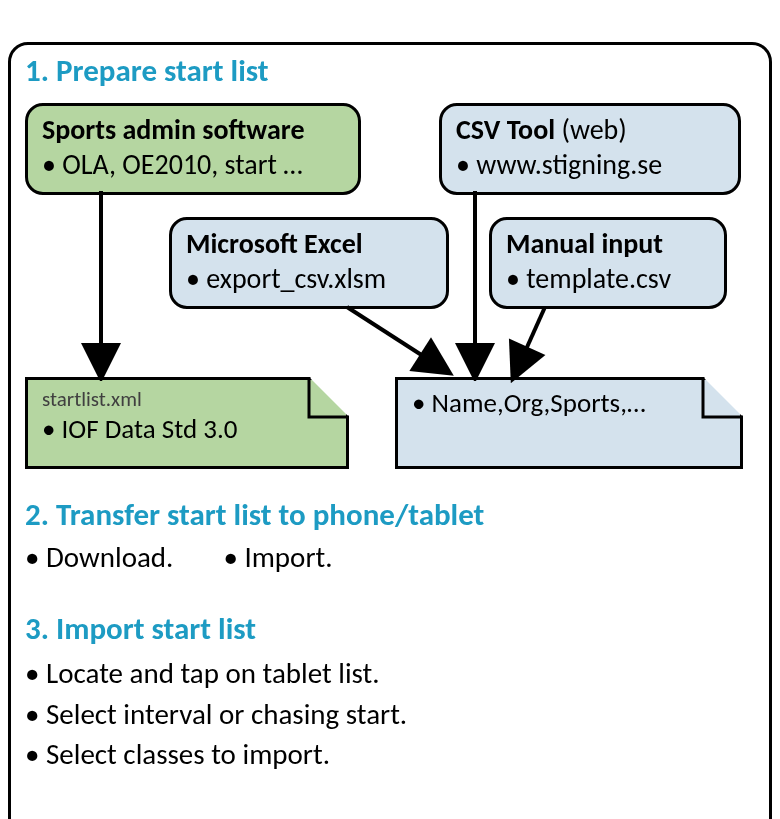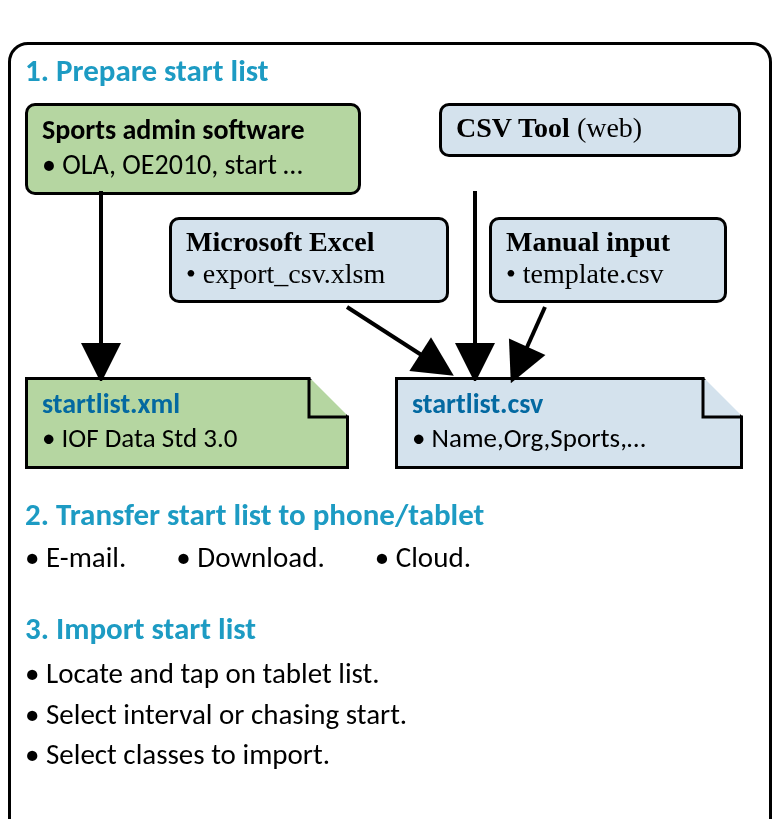--- a/index.html
+++ b/index.html
@@ -20,25 +20,25 @@
   }
   .heading {
     position: absolute;
     font-weight: 700;
     font-size: 31px;
     color: #1d9bc3;
   }
   .box {
     position: absolute;
     border: 3px solid #000;
-    border-radius: 10px;
+    border-radius: 18px;
     padding: 6px 14px 10px 14px;
   }
   .box.green { background: #b5d6a1; }
-  .box.blue  { background: #d4e2ed; font-family: Liberation Serif, serif; }
+  .box.blue  { background: #d4e2ed; }
   .box-title {
     font-weight: 700;
     font-size: 28px;
     color: #000;
     white-space: nowrap;
   }
   .box-title .paren {
     font-weight: 400;
   }
   .box-bullet {
@@ -65,23 +65,23 @@
     right: 0; top: 0;
     width: 0; height: 0;
     border-top: 40px solid #fff;
     border-left: 40px solid transparent;
   }
   .dog-ear svg {
     position: absolute;
     right: 0; top: 0;
   }
   .file-title {
-    font-weight: 700;
-    font-size: 28px;
-    color: #0369a1;
+    font-weight: 400;
+    font-size: 21px;
+    color: #404040;
   }
   .file-bullet {
     font-size: 27px;
     color: #000000;
     white-space: nowrap;
   }
   .arrow {
     position: absolute;
   }
   .list {
@@ -108,20 +108,21 @@
 
   <div class="box green" style="left:14px; top:58px; width:336px;">
     <div class="box-title">Sports admin software</div>
     <div class="box-bullet">• OLA, OE2010, start …</div>
   </div>
 
   <div class="box blue" style="left:428px; top:58px; width:302px;">
     <div class="box-title">
       <span>CSV Tool</span><span class="paren"> (web)</span>
     </div>
+    <div class="box-bullet">• www.stigning.se</div>
   </div>
 
   <div class="box blue" style="left:158px; top:172px; width:280px;">
     <div class="box-title">Microsoft Excel</div>
     <div class="box-bullet">• export_csv.xlsm</div>
   </div>
 
   <div class="box blue" style="left:478px; top:172px; width:238px;">
     <div class="box-title">Manual input</div>
     <div class="box-bullet">• template.csv</div>
@@ -136,21 +137,20 @@
     <div class="file-title">startlist.xml</div>
     <div class="file-bullet">• IOF Data Std 3.0</div>
   </div>
 
   <div class="filebox blue" style="left:384px; top:332px; width:348px; height:92px;">
     <div class="dog-ear">
       <svg width="44" height="44" viewBox="0 0 44 44">
         <path d="M4 0 L4 40 L44 40" fill="none" stroke="#000" stroke-width="3"></path>
       </svg>
     </div>
-    <div class="file-title">startlist.csv</div>
     <div class="file-bullet">• Name,Org,Sports,…</div>
   </div>
 
   <svg class="arrow" style="left:70px; top:146px;" width="40" height="190">
     <defs>
       <marker id="ah1" markerWidth="12" markerHeight="12" refX="6" refY="6" orient="auto">
         <path d="M1,1 L11,6 L1,11 Z" fill="#000"></path>
       </marker>
     </defs>
     <line x1="20" y1="0" x2="20" y2="172" stroke="#000" stroke-width="4" marker-end="url(#ah1)"></line>
@@ -179,23 +179,22 @@
       <marker id="ah4" markerWidth="12" markerHeight="12" refX="6" refY="6" orient="auto">
         <path d="M1,1 L11,6 L1,11 Z" fill="#000"></path>
       </marker>
     </defs>
     <line x1="44" y1="4" x2="18" y2="62" stroke="#000" stroke-width="4" marker-end="url(#ah4)"></line>
   </svg>
 
   <div class="heading" style="left:14px; top:450px;">2. Transfer start list to phone/tablet</div>
   <div class="list" style="left:14px; top:494px;">
     <div class="list-row">
-      <span>• E-mail.</span>
       <span>• Download.</span>
-      <span>• Cloud.</span>
+      <span>• Import.</span>
     </div>
   </div>
 
   <div class="heading" style="left:14px; top:564px;">3. Import start list</div>
   <div class="list" style="left:14px; top:608px;">
     <div class="list-col">• Locate and tap on tablet list.</div>
     <div class="list-col">• Select interval or chasing start.</div>
     <div class="list-col">• Select classes to import.</div>
   </div>
 

